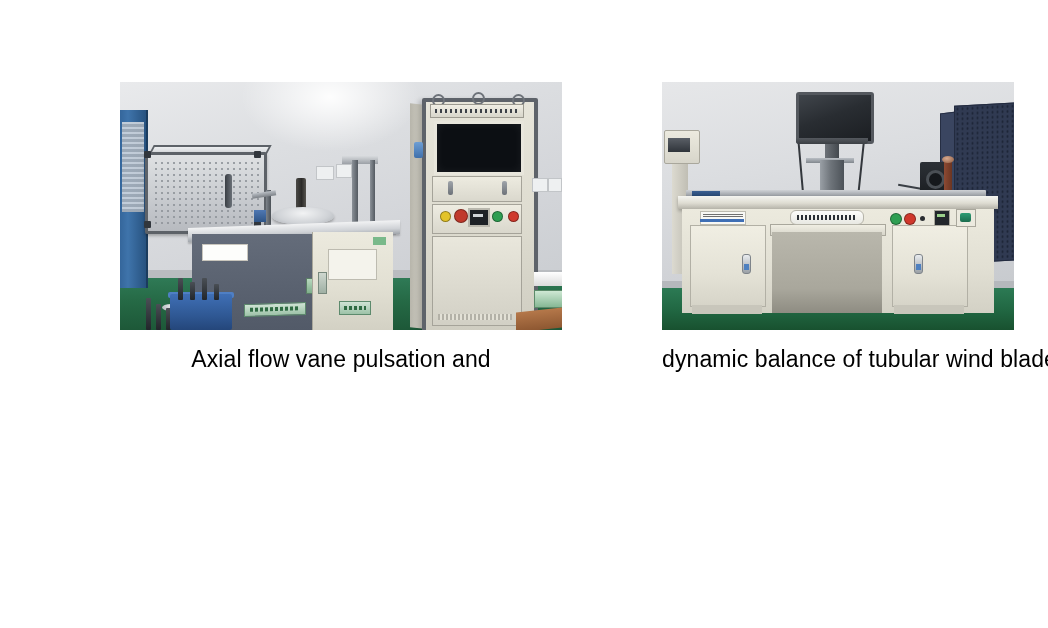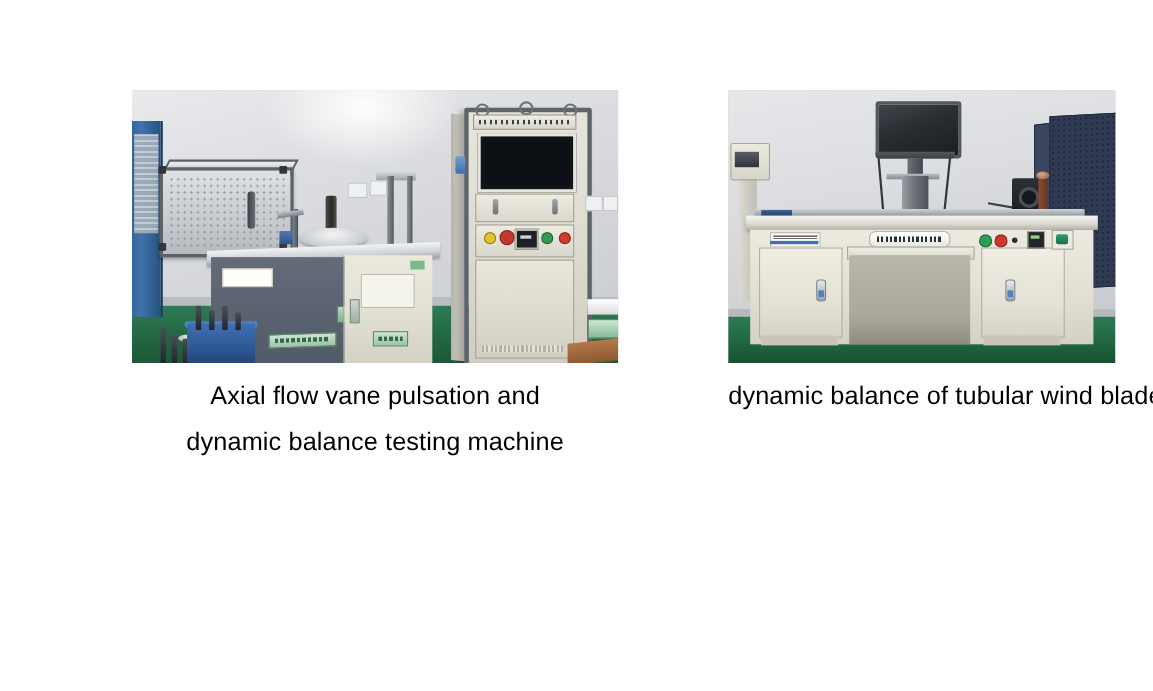--- a/index.html
+++ b/index.html
@@ -654,21 +654,20 @@
       <div class="px wood-board"></div>
 
       <div class="px socket" style="left:196px; top:84px; width:16px; height:12px;"></div>
       <div class="px socket" style="left:216px; top:82px; width:14px; height:12px;"></div>
       <div class="px socket" style="left:412px; top:96px; width:14px; height:12px;"></div>
       <div class="px socket" style="left:428px; top:96px; width:12px; height:12px;"></div>
     </div>
 
     <figcaption class="caption">
       <span class="caption-line">Axial flow vane pulsation and</span>
-      <span class="caption-line">dynamic balance testing machine</span>
     </figcaption>
   </figure>
 
   <figure class="figure right">
 
     <div class="photo">
       <div class="px wall-r"></div>
       <div class="px baseboard-r"></div>
       <div class="px floor-r"></div>
 

